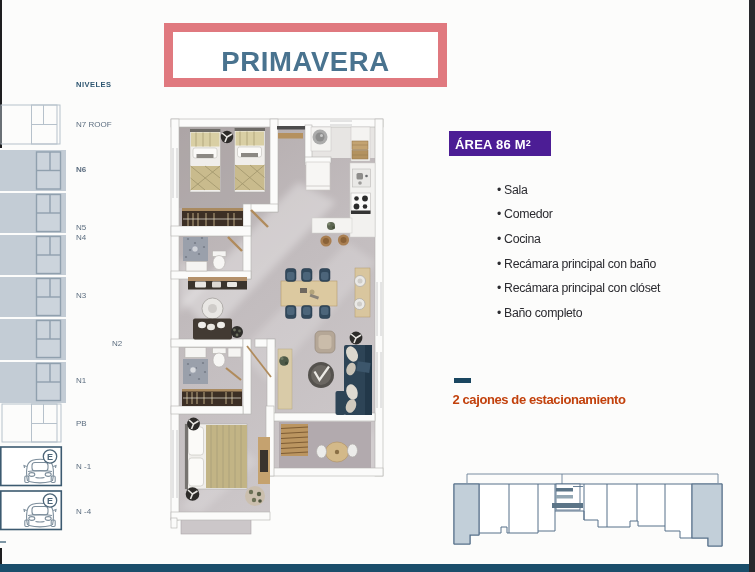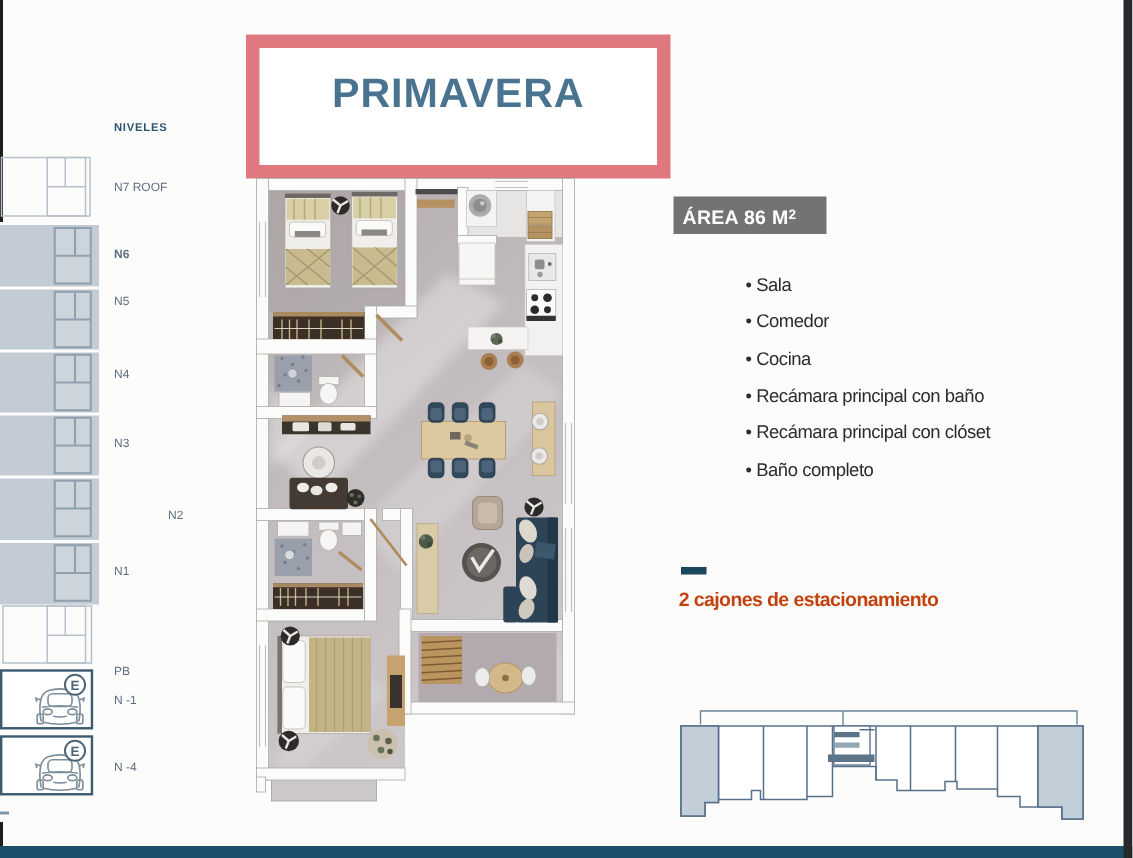--- a/index.html
+++ b/index.html
@@ -116,41 +116,41 @@
 </g>
 
 <circle cx="50" cy="500.5" r="6.7" fill="#fff" stroke="#4c6578" stroke-width="1.3"></circle>
 <text x="50" y="503.8" font-size="9" font-weight="bold" fill="#4c6578" text-anchor="middle">E</text>
 </svg>
 
 <div class="lvl" style="top:120px;">N7 ROOF</div>
 
 <div class="lvl" style="top:165px;font-weight:bold;">N6</div>
 
-<div class="lvl" style="top:196px;">N5</div>
-
-<div class="lvl" style="top:245px;">N4</div>
+<div class="lvl" style="top:223px;">N5</div>
+
+<div class="lvl" style="top:233px;">N4</div>
 
 <div class="lvl" style="top:291px;">N3</div>
 
 <div class="lvl" style="top:339px;padding-left:36px;">N2</div>
 
 <div class="lvl" style="top:376px;">N1</div>
 
-<div class="lvl" style="top:419px;margin-top:24px;">PB</div>
+<div class="lvl" style="top:419px;">PB</div>
 
 <div class="lvl" style="top:462px;text-align:right;">N -1</div>
 
 <div class="lvl" style="top:507px;">N -4</div>
 
-<div class="abs" style="left:164px;top:23px;width:283px;height:96px;border:9px solid #e0797f;background:#fff;box-sizing:border-box;text-align:center;">
+<div class="abs" style="left:164px;top:23px;width:283px;height:64px;border:9px solid #e0797f;background:#fff;box-sizing:border-box;text-align:center;">
 <div style="font-size:27.5px;font-weight:bold;color:#49738f;letter-spacing:0.6px;line-height:59px;">PRIMAVERA</div>
 </div>
 
-<div class="abs" style="left:449px;top:131px;width:96px;height:25px;background:#737373;color:#fff;font-size:13px;font-weight:bold;line-height:25px;padding-left:6px;letter-spacing:0.2px;">ÁREA 86 M<span style="font-size:9px;vertical-align:3px;">2</span></div>
+<div class="abs" style="left:449px;top:131px;width:96px;height:25px;background:#4c1d95;color:#fff;font-size:13px;font-weight:bold;line-height:25px;padding-left:6px;letter-spacing:0.2px;">ÁREA 86 M<span style="font-size:9px;vertical-align:3px;">2</span></div>
 
 <div class="abs" style="left:453px;top:177.9px;width:280px;font-size:12.3px;font-weight:normal;color:#2b2b30;line-height:24.6px;letter-spacing:-0.3px;margin-left:44px;">
 <div>• Sala</div>
 <div>• Comedor</div>
 <div>• Cocina</div>
 <div>• Recámara principal con baño</div>
 <div>• Recámara principal con clóset</div>
 <div>• Baño completo</div>
 </div>
 

